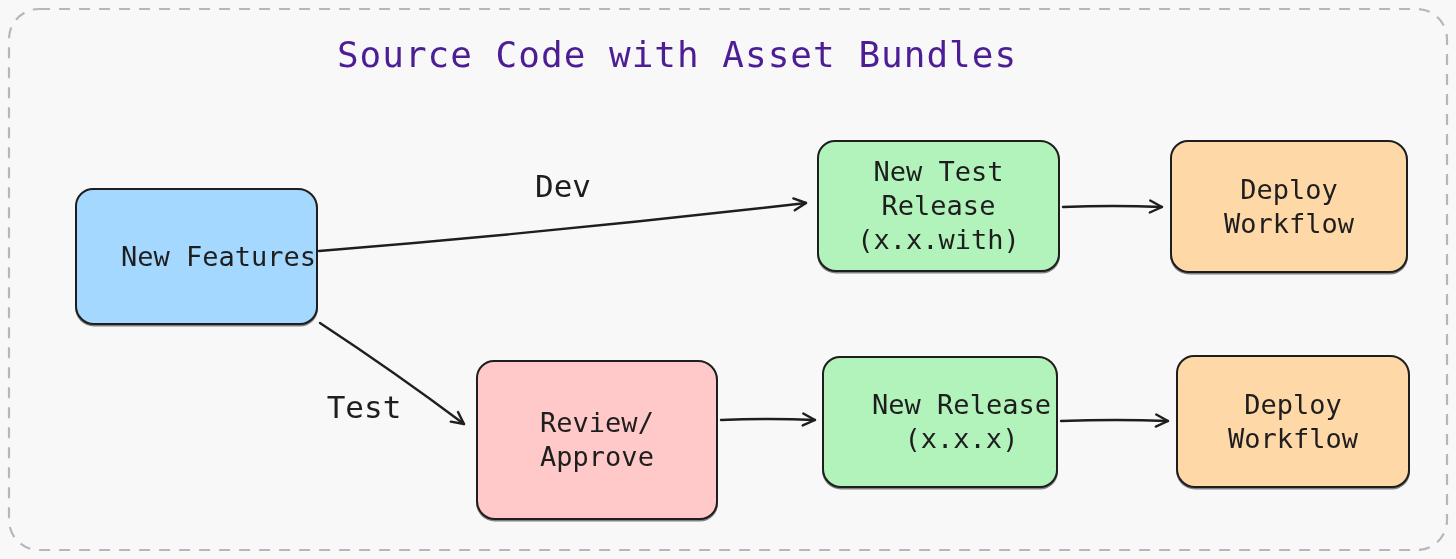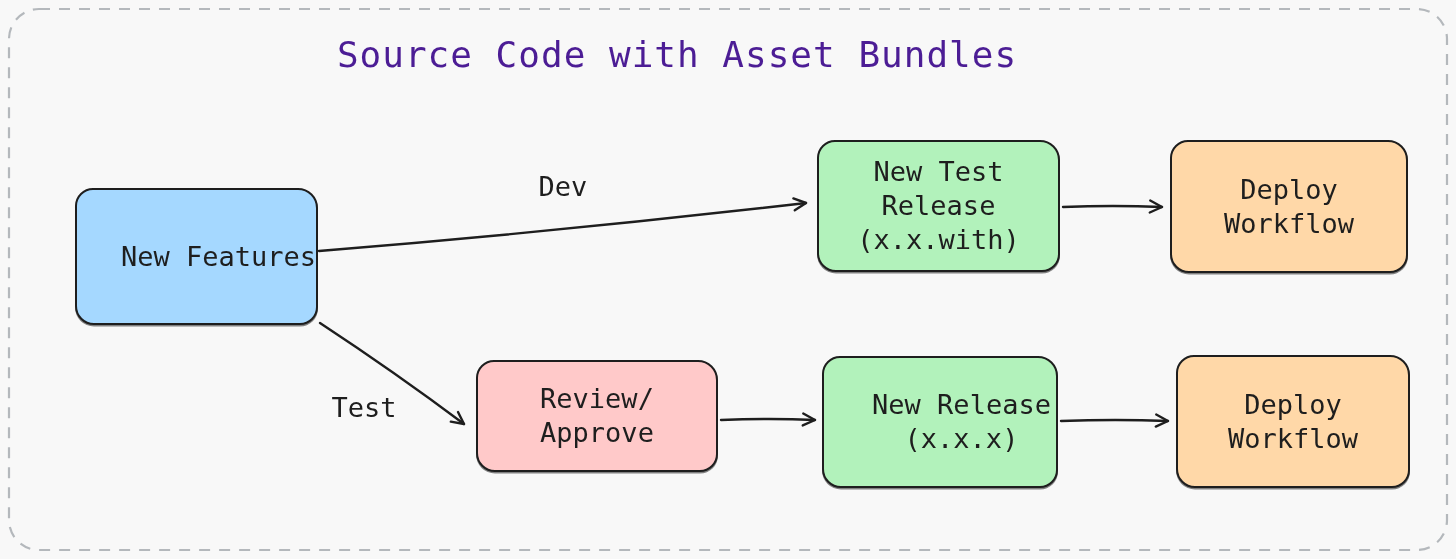--- a/index.html
+++ b/index.html
@@ -43,27 +43,27 @@
     border-radius: 18px 20px 18px 19px;
     box-shadow: 0 1.5px 0 0 rgba(30,30,30,0.55);
     font-size: 27px;
     line-height: 1.25;
     text-align: center;
   }
   .node-label { white-space: pre-line; }
   .node--new-features      { left:  75px; top: 188px; width: 243px; height: 137px; justify-content: flex-end; }
   .node--new-test-release  { left: 817px; top: 140px; width: 243px; height: 132px; }
   .node--deploy-dev        { left:1170px; top: 140px; width: 238px; height: 133px; }
-  .node--review-approve    { left: 476px; top: 360px; width: 242px; height: 112px; }
+  .node--review-approve    { left: 476px; top: 360px; width: 242px; height: 160px; }
   .node--new-release       { left: 822px; top: 356px; width: 236px; height: 132px; padding-left: 43px; }
   .node--deploy-prod       { left:1176px; top: 355px; width: 234px; height: 133px; }
   .edge-label {
     position: absolute;
     transform: translate(-50%, -50%);
-    font-size: 27px;
+    font-size: 31px;
     color: #1e1e1e;
     background: #f8f8f8;
     padding: 0 4px;
     white-space: nowrap;
   }
   .edge-label--dev  { left: 563px; top: 186px; }
   .edge-label--prod { left: 364px; top: 407px; }
 </style>
 </head>
 <body>

